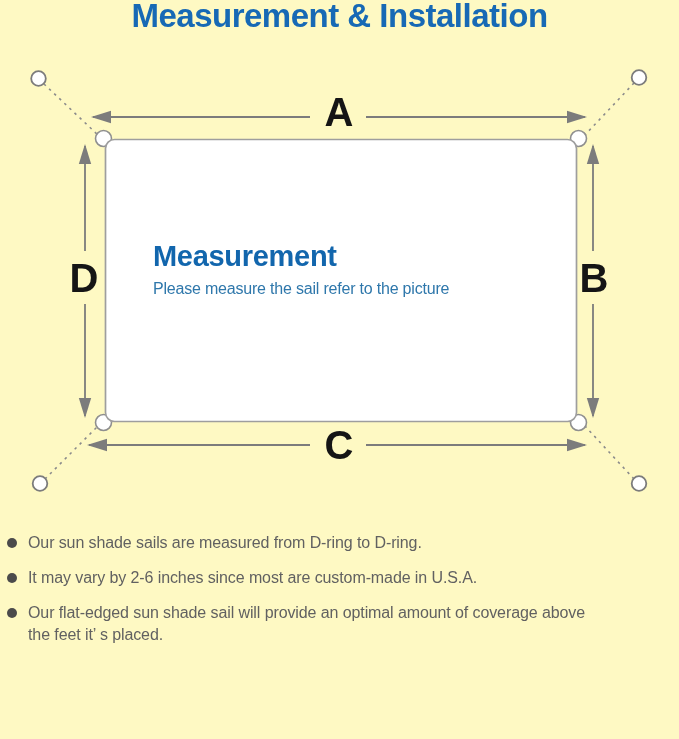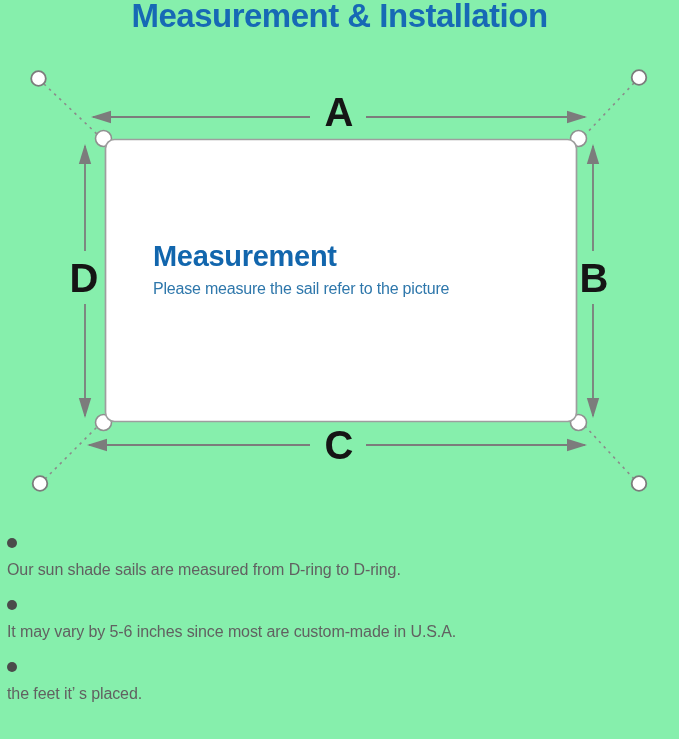--- a/index.html
+++ b/index.html
@@ -1,20 +1,20 @@
 <!DOCTYPE html>
 <html><head>
 <meta charset="utf-8">
 <style>
   html, body { margin: 0; padding: 0; background: #ffffff; }
   .page {
     position: relative;
     width: 679px;
     height: 739px;
-    background: #86efac;
+    background: #fef9c3;
     overflow: hidden;
     font-family: "Liberation Sans", "DejaVu Sans", sans-serif;
   }
   .title {
     position: absolute;
     top: -3px; left: 0; right: 0;
     margin: 0;
     text-align: center;
     font-size: 33px;
     line-height: 38px;
@@ -71,21 +71,20 @@
     width: 660px;
     list-style: none;
     margin: 0;
     padding: 0;
   }
   .note {
     display: flex;
     align-items: flex-start;
     gap: 11px;
     margin-bottom: 13px;
-    flex-direction: column;
   }
   .dot {
     flex: none;
     width: 10px;
     height: 10px;
     margin-top: 6px;
     border-radius: 50%;
     background: #4b4b4b;
   }
   .note-text {
@@ -170,24 +169,25 @@
   <ul class="notes">
     <li class="note">
       <span class="dot"></span>
       <div class="note-text">
         <div class="note-line">Our sun shade sails are measured from D-ring to D-ring.</div>
       </div>
     </li>
     <li class="note">
       <span class="dot"></span>
       <div class="note-text">
-        <div class="note-line">It may vary by 5-6 inches since most are custom-made in U.S.A.</div>
+        <div class="note-line">It may vary by 2-6 inches since most are custom-made in U.S.A.</div>
       </div>
     </li>
     <li class="note">
       <span class="dot"></span>
       <div class="note-text">
+        <div class="note-line">Our flat-edged sun shade sail will provide an optimal amount of coverage above</div>
         <div class="note-line">the feet it’ s placed.</div>
       </div>
     </li>
   </ul>
 
 </div>
 
 </body></html>

